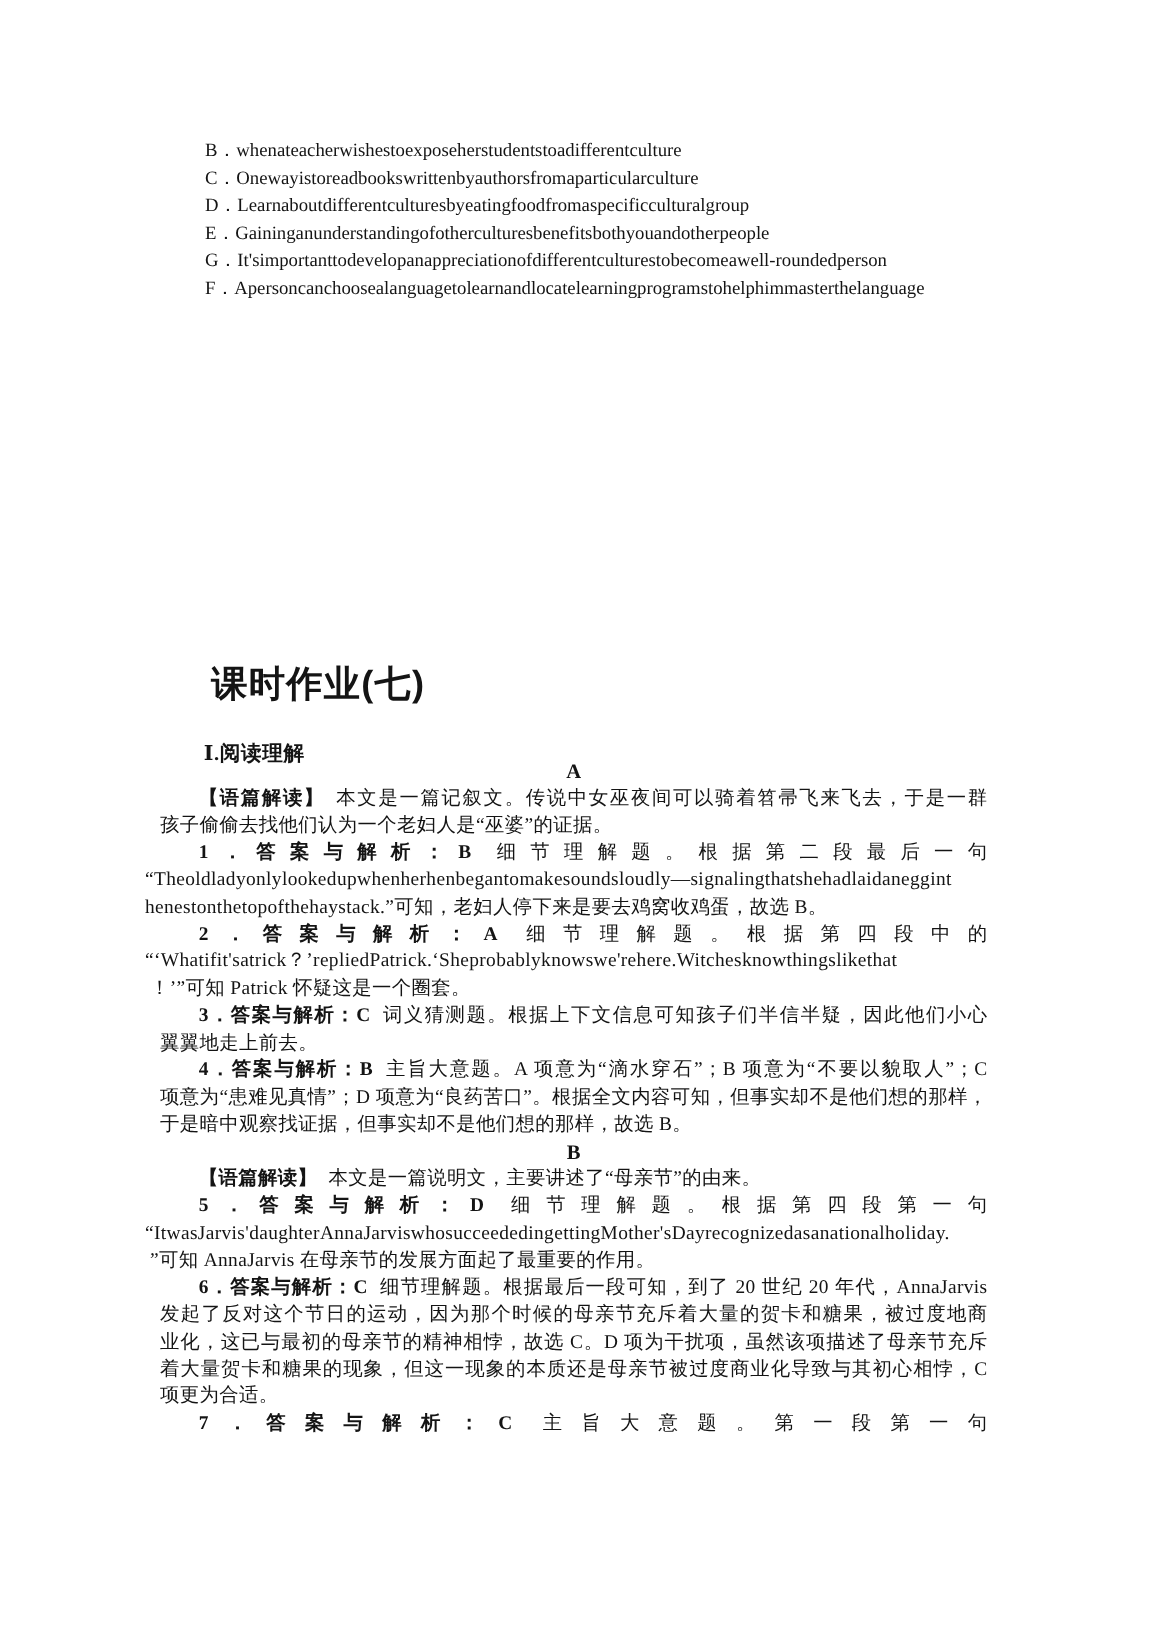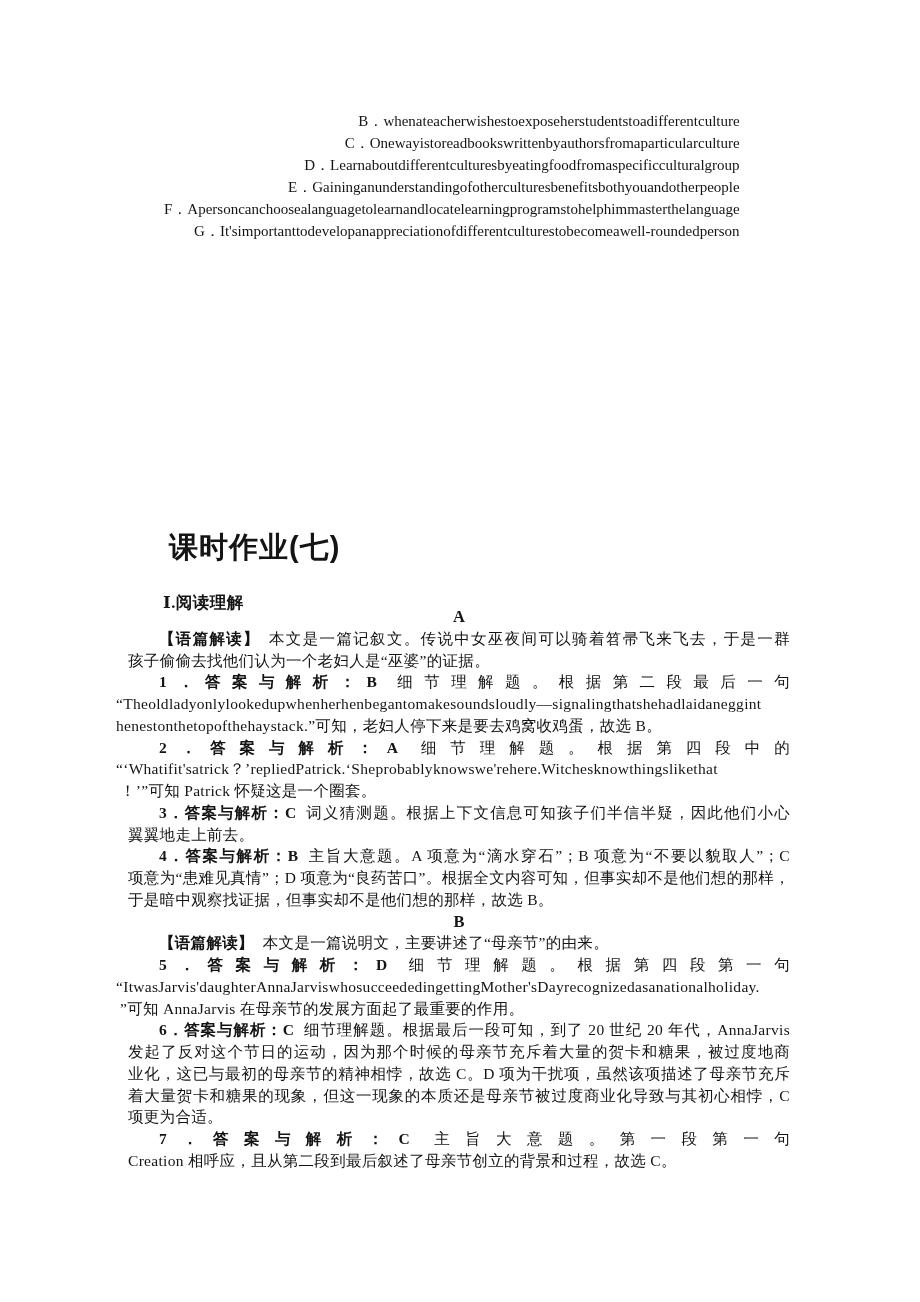--- a/index.html
+++ b/index.html
@@ -13,21 +13,20 @@
     overflow: hidden;
   }
   
   .options {
     position: absolute;
     left: 164px;
     top: 111px;
     font-size: 15px;
     line-height: 21.9px;
     white-space: nowrap;
-    text-align: right;
   }
   .opt-label { letter-spacing: 0; }
   
   .heading {
     position: absolute;
     left: 130px;
     top: 528px;
     font-family: "Liberation Sans", "DejaVu Sans", sans-serif;
     font-weight: bold;
     font-size: 29px;
@@ -70,22 +69,22 @@
 </head>
 <body>
 
 <div class="page">
 
   <div class="options">
     <div class="line"><span class="opt-label">B．</span><span>whenateacherwishestoexposeherstudentstoadifferentculture</span></div>
     <div class="line"><span class="opt-label">C．</span><span>Onewayistoreadbookswrittenbyauthorsfromaparticularculture</span></div>
     <div class="line"><span class="opt-label">D．</span><span>Learnaboutdifferentculturesbyeatingfoodfromaspecificculturalgroup</span></div>
     <div class="line"><span class="opt-label">E．</span><span>Gaininganunderstandingofotherculturesbenefitsbothyouandotherpeople</span></div>
+    <div class="line"><span class="opt-label">G．</span><span>It'simportanttodevelopanappreciationofdifferentculturestobecomeawell-roundedperson</span></div>
     <div class="line"><span class="opt-label">F．</span><span>Apersoncanchoosealanguagetolearnandlocatelearningprogramstohelphimmasterthelanguage</span></div>
-    <div class="line"><span class="opt-label">G．</span><span>It'simportanttodevelopanappreciationofdifferentculturestobecomeawell-roundedperson</span></div>
   </div>
 
   <div class="heading">课时作业(七)</div>
 
   <div class="section-label">Ⅰ.阅读理解</div>
 
   <div class="content">
 
     <div class="line center">A</div>
 
@@ -115,16 +114,15 @@
     <div class="line hang">“ItwasJarvis'daughterAnnaJarviswhosucceededingettingMother'sDayrecognizedasanationalholiday.</div>
     <div class="line hang-sm">”可知 AnnaJarvis 在母亲节的发展方面起了最重要的作用。</div>
 
     <div class="line indent fill"><span class="bold">6．答案与解析：C</span><span class="rest">细节理解题。根据最后一段可知，到了 20 世纪 20 年代，AnnaJarvis</span></div>
     <div class="line fill">发起了反对这个节日的运动，因为那个时候的母亲节充斥着大量的贺卡和糖果，被过度地商</div>
     <div class="line fill">业化，这已与最初的母亲节的精神相悖，故选 C。D 项为干扰项，虽然该项描述了母亲节充斥</div>
     <div class="line fill">着大量贺卡和糖果的现象，但这一现象的本质还是母亲节被过度商业化导致与其初心相悖，C</div>
     <div class="line">项更为合适。</div>
 
     <div class="line indent fill"><span class="bold">7．答案与解析：C</span><span class="rest">主旨大意题。第一段第一句</span></div>
-    <div class="line">Creation 相呼应，且从第二段到最后叙述了母亲节创立的背景和过程，故选 C。</div>
 
   </div>
 </div>
 
 </body></html>

